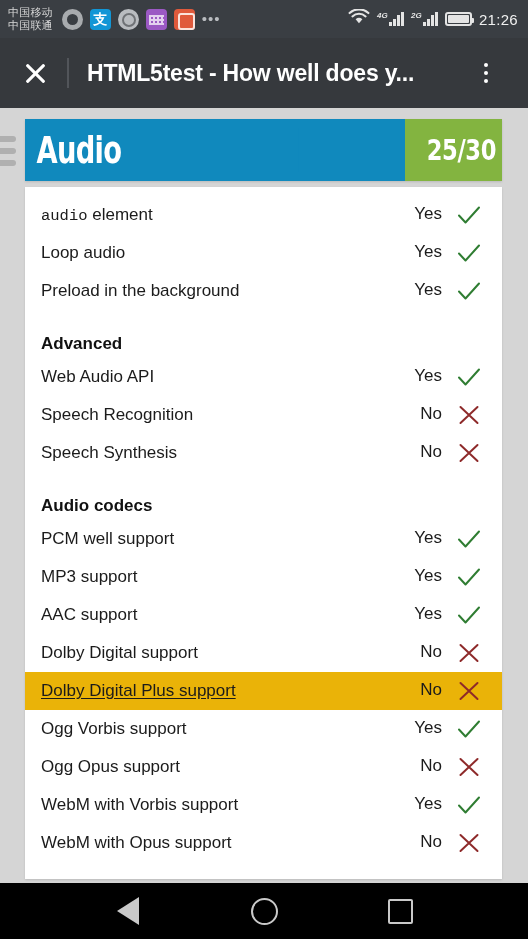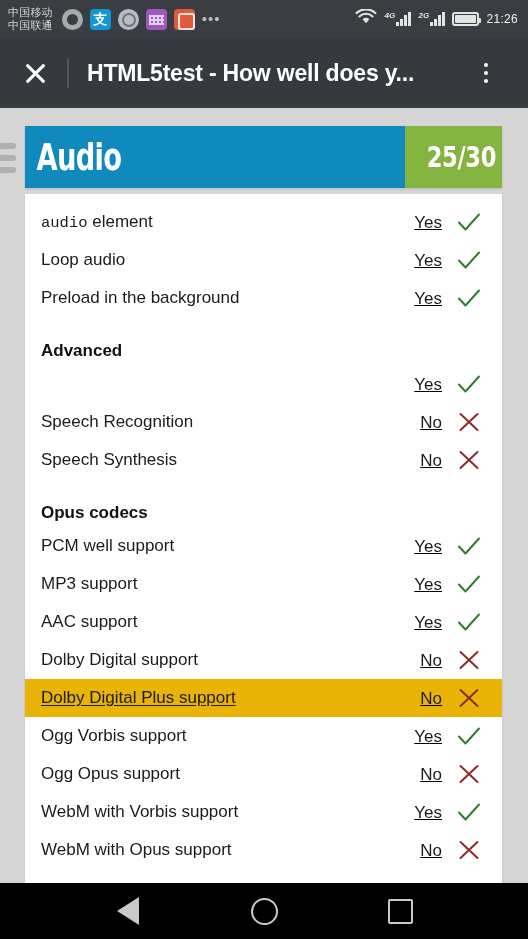--- a/index.html
+++ b/index.html
@@ -56,21 +56,21 @@
   .bar.b1{height:4px;} .bar.b2{height:7px;} .bar.b3{height:11px;} .bar.b4{height:14px;}
   .battery{
     width:27px; height:14px; border:2px solid #e4e4e4; border-radius:3px;
     position:relative; display:flex; align-items:center; padding:1px;
   }
   .battery:after{
     content:""; position:absolute; right:-4px; top:4px; width:2px; height:5px;
     background:#e4e4e4; border-radius:0 1px 1px 0;
   }
   .battery-fill{ height:100%; width:100%; background:#e4e4e4; border-radius:1px; }
-  .clock{ color:#f0f0f0; font-size:12px; letter-spacing:.3px; }
+  .clock{ color:#f0f0f0; font-size:15px; letter-spacing:.3px; }
 
   
   .appbar{
     position:absolute; top:38px; left:0; width:528px; height:70px;
     background:#36393d; display:flex; align-items:center; padding:0 29px 0 20px;
   }
   .close-x{ width:30px; height:30px; position:relative; flex:none; cursor:pointer; }
   .close-x:before,.close-x:after{
     content:""; position:absolute; left:3px; top:14px; width:25px; height:3px;
     background:#fff; border-radius:1px;
@@ -80,21 +80,21 @@
   .appbar-div{ width:2px; height:30px; background:#52555a; margin:0 18px 0 17px; flex:none;}
   .appbar-title{
     color:#fff; font-size:23px; font-weight:bold; white-space:nowrap;
     overflow:hidden; text-overflow:ellipsis; flex:1; letter-spacing:-.2px;
   }
   .kebab{ width:26px; height:30px; flex:none; display:flex; flex-direction:column;
     align-items:center; justify-content:center; gap:4px; cursor:pointer; }
   .kebab i{ width:4px; height:4px; border-radius:50%; background:#fff; display:block; }
 
   
-  .page{ position:absolute; top:116px; left:0; width:448px; height:775px; background:#d5d5d5; }
+  .page{ position:absolute; top:109px; left:0; width:448px; height:775px; background:#d5d5d5; }
 
   .side-menu{
     position:absolute; left:-12px; top:27px; width:28px;
     display:flex; flex-direction:column; gap:6px; cursor:pointer;
   }
   .side-menu i{ display:block; height:6px; background:#b0b0b0; border-radius:3px; }
 
   .score-header{
     position:absolute; left:25px; top:10px; width:477px; height:62px;
     display:flex; box-shadow:0 1px 2px rgba(0,0,0,.12);
@@ -122,21 +122,21 @@
   .rows{ padding:9px 0 0 0; }
   .row{
     display:flex; align-items:center; height:38px; padding:0 18px 0 16px;
   }
   .row.highlight{ background:#eab308; }
   .row-label{ font-size:17px; color:#1b1b1b; white-space:nowrap; }
   .row.highlight .row-label{ text-decoration:underline; text-underline-offset:2px; }
   .row-label code{
     font-family:"Liberation Mono", monospace; font-size:15.5px; color:#1b1b1b;
   }
-  .row-right{ margin-left:auto; display:flex; align-items:flex-end;text-decoration:underline; }
+  .row-right{ margin-left:auto; display:flex; align-items:flex-start; }
   .row-value{ font-size:17px; color:#1b1b1b; }
   .mark{ width:30px; margin-left:12px; display:flex; justify-content:center; align-items:center;}
   .section{
     height:40px; display:flex; align-items:flex-end; padding:0 18px 4px 16px;
     margin-top:8px;
   }
   .section-label{ font-size:17px; font-weight:bold; color:#111; }
 
   
   .navbar{
@@ -265,20 +265,21 @@
                 <svg width="26" height="22" viewBox="0 0 26 22">
                   <path d="M3 11.5 L9.5 18.5 L23 3.5" stroke="#2f7d32" stroke-width="2" fill="none" stroke-linecap="round" stroke-linejoin="round"></path>
                 </svg>
               </span>
             </span>
           </div>
           <div class="section">
             <span class="section-label">Advanced</span>
           </div>
           <div class="row">
+            <span class="row-label">Web Audio API</span>
             <span class="row-right">
               <span class="row-value">Yes</span>
               <span class="mark">
                 <svg width="26" height="22" viewBox="0 0 26 22">
                   <path d="M3 11.5 L9.5 18.5 L23 3.5" stroke="#2f7d32" stroke-width="2" fill="none" stroke-linecap="round" stroke-linejoin="round"></path>
                 </svg>
               </span>
             </span>
           </div>
           <div class="row">
@@ -297,21 +298,21 @@
             <span class="row-right">
               <span class="row-value">No</span>
               <span class="mark">
                 <svg width="24" height="22" viewBox="0 0 24 22">
                   <path d="M3.5 3 L20.5 19 M20.5 3 L3.5 19" stroke="#8e2a2a" stroke-width="2" fill="none" stroke-linecap="round"></path>
                 </svg>
               </span>
             </span>
           </div>
           <div class="section">
-            <span class="section-label">Opus codecs</span>
+            <span class="section-label">Audio codecs</span>
           </div>
           <div class="row">
             <span class="row-label">PCM well support</span>
             <span class="row-right">
               <span class="row-value">Yes</span>
               <span class="mark">
                 <svg width="26" height="22" viewBox="0 0 26 22">
                   <path d="M3 11.5 L9.5 18.5 L23 3.5" stroke="#2f7d32" stroke-width="2" fill="none" stroke-linecap="round" stroke-linejoin="round"></path>
                 </svg>
               </span>

